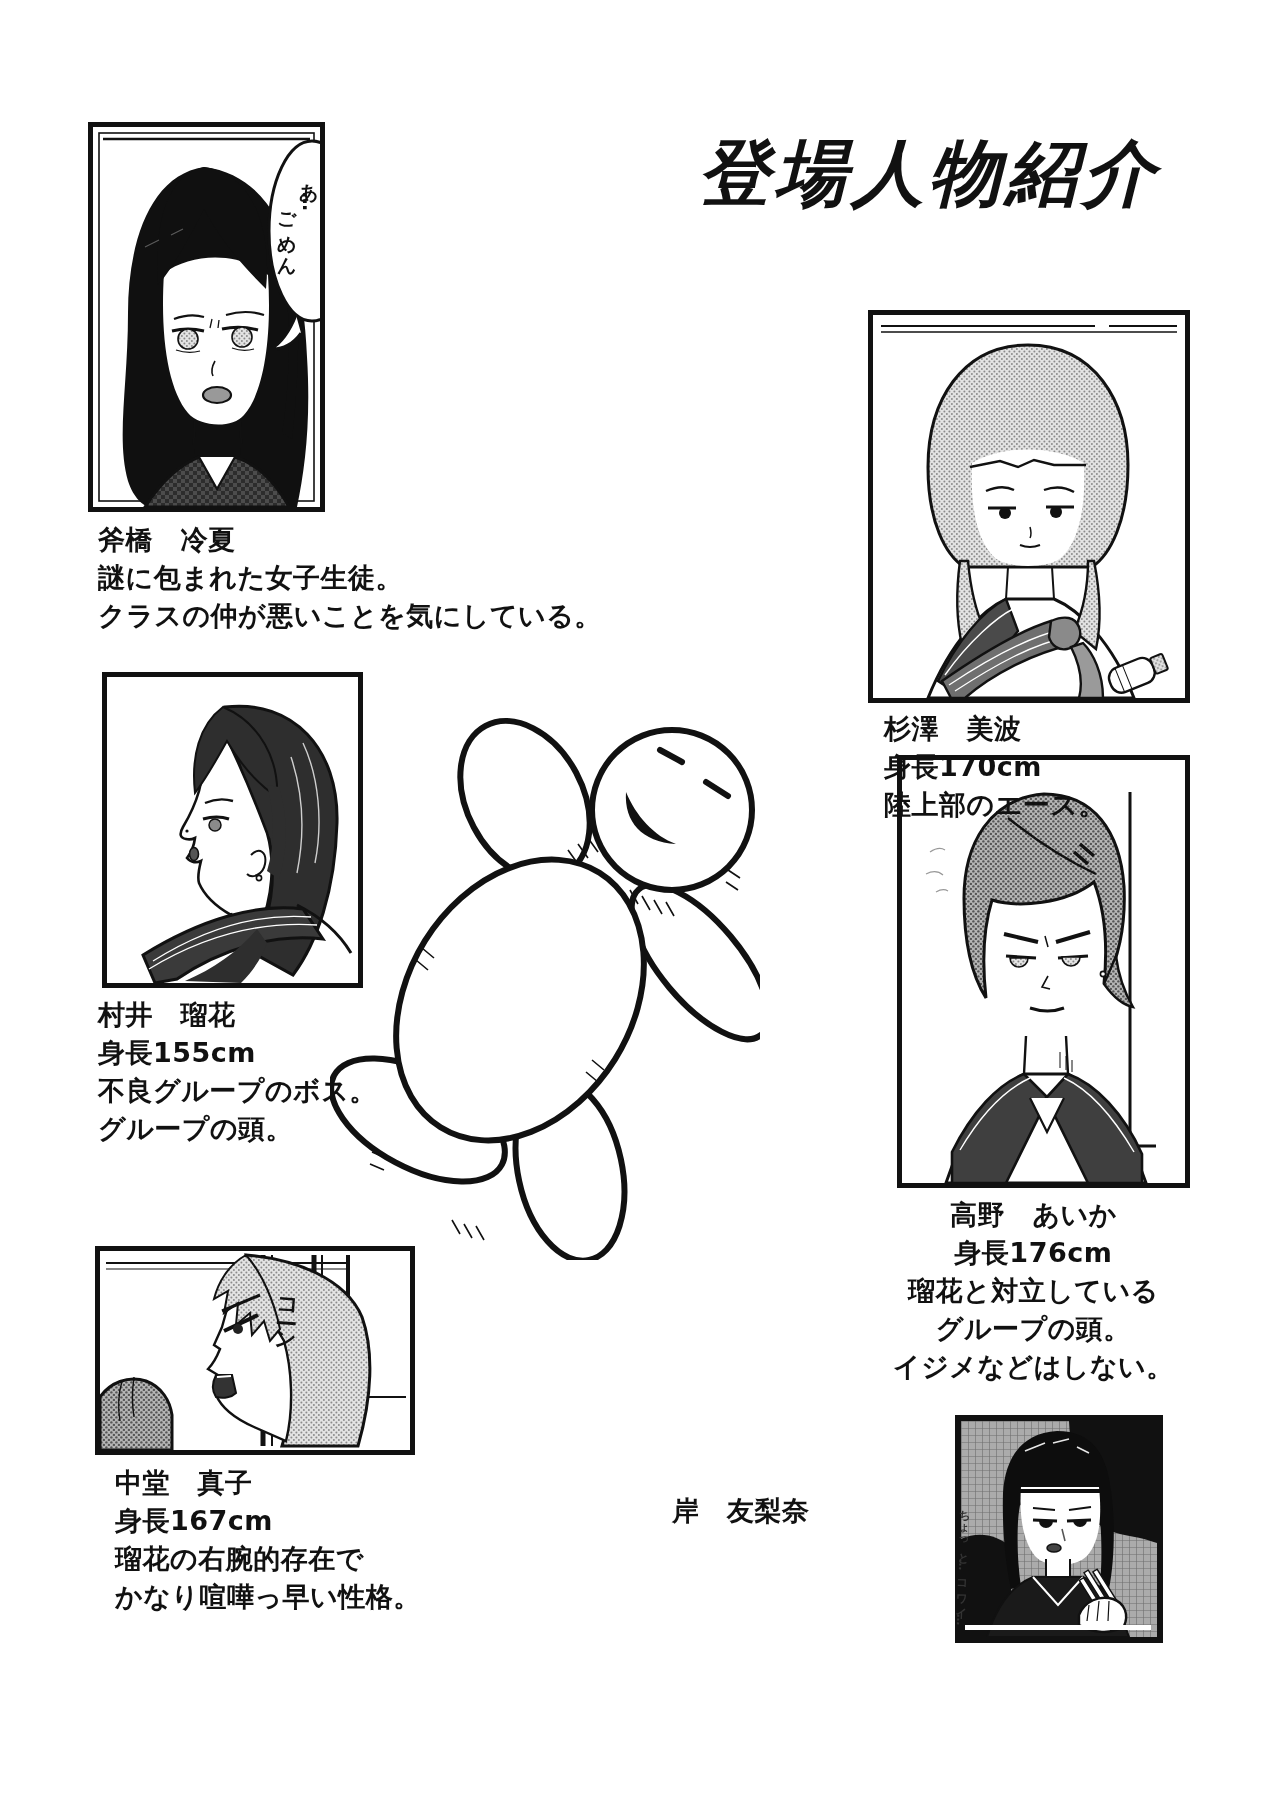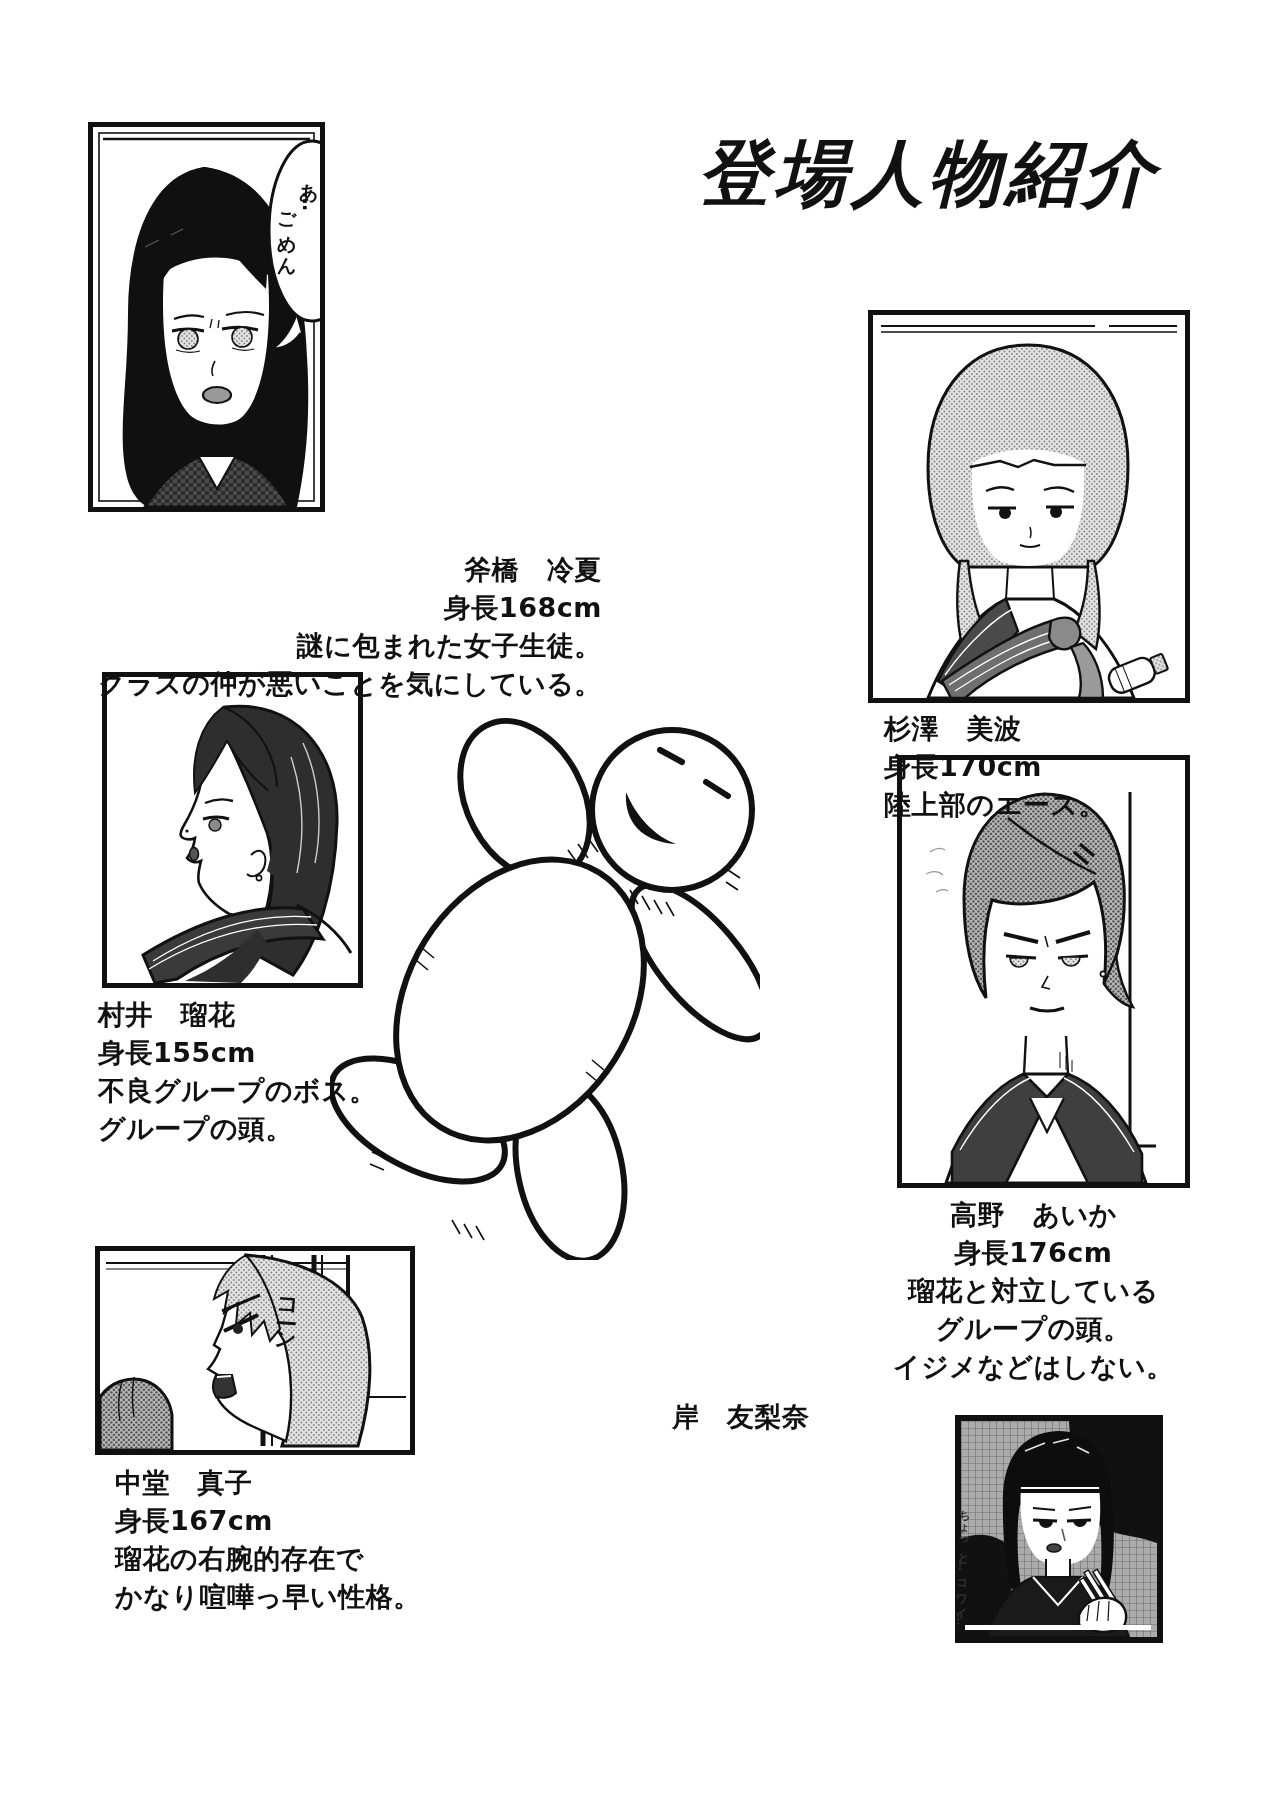--- a/index.html
+++ b/index.html
@@ -330,23 +330,22 @@
         </g>
         <path d="M118,194 C124,180 138,174 152,178 C164,182 168,194 163,205 C150,214 132,212 118,204 Z" fill="#fff" stroke="#111" stroke-width="2.4"></path>
         <path d="M128,184 l-2,16 M138,180 l-2,20 M148,180 l-1,20" stroke="#111" stroke-width="1.2" fill="none"></path>
       </g>
       <rect x="4" y="204" width="186" height="5" fill="#fff"></rect>
     </svg>
   </div>
 
   <div class="vtext sfx-kishi">ちょっと…コワイ…</div>
 
-  <div class="cblock" style="left:98px;top:551px;text-align:right;">
+  <div class="cblock" style="left:98px;top:521px;">
     <div>斧橋　冷夏</div>
-    <div>身長168cm</div>
     <div>謎に包まれた女子生徒。</div>
     <div>クラスの仲が悪いことを気にしている。</div>
   </div>
 
   <div class="cblock" style="left:884px;top:710px;">
     <div>杉澤　美波</div>
     <div>身長170cm</div>
     <div>陸上部のエース。</div>
   </div>
 
@@ -365,17 +364,17 @@
     <div>イジメなどはしない。</div>
   </div>
 
   <div class="cblock" style="left:115px;top:1464px;">
     <div>中堂　真子</div>
     <div>身長167cm</div>
     <div>瑠花の右腕的存在で</div>
     <div>かなり喧嘩っ早い性格。</div>
   </div>
 
-  <div class="cblock" style="left:672px;top:1398px;">
+  <div class="cblock" style="left:672px;top:1492px;">
     <div>岸　友梨奈</div>
   </div>
 
 </div>
 
 </body></html>

